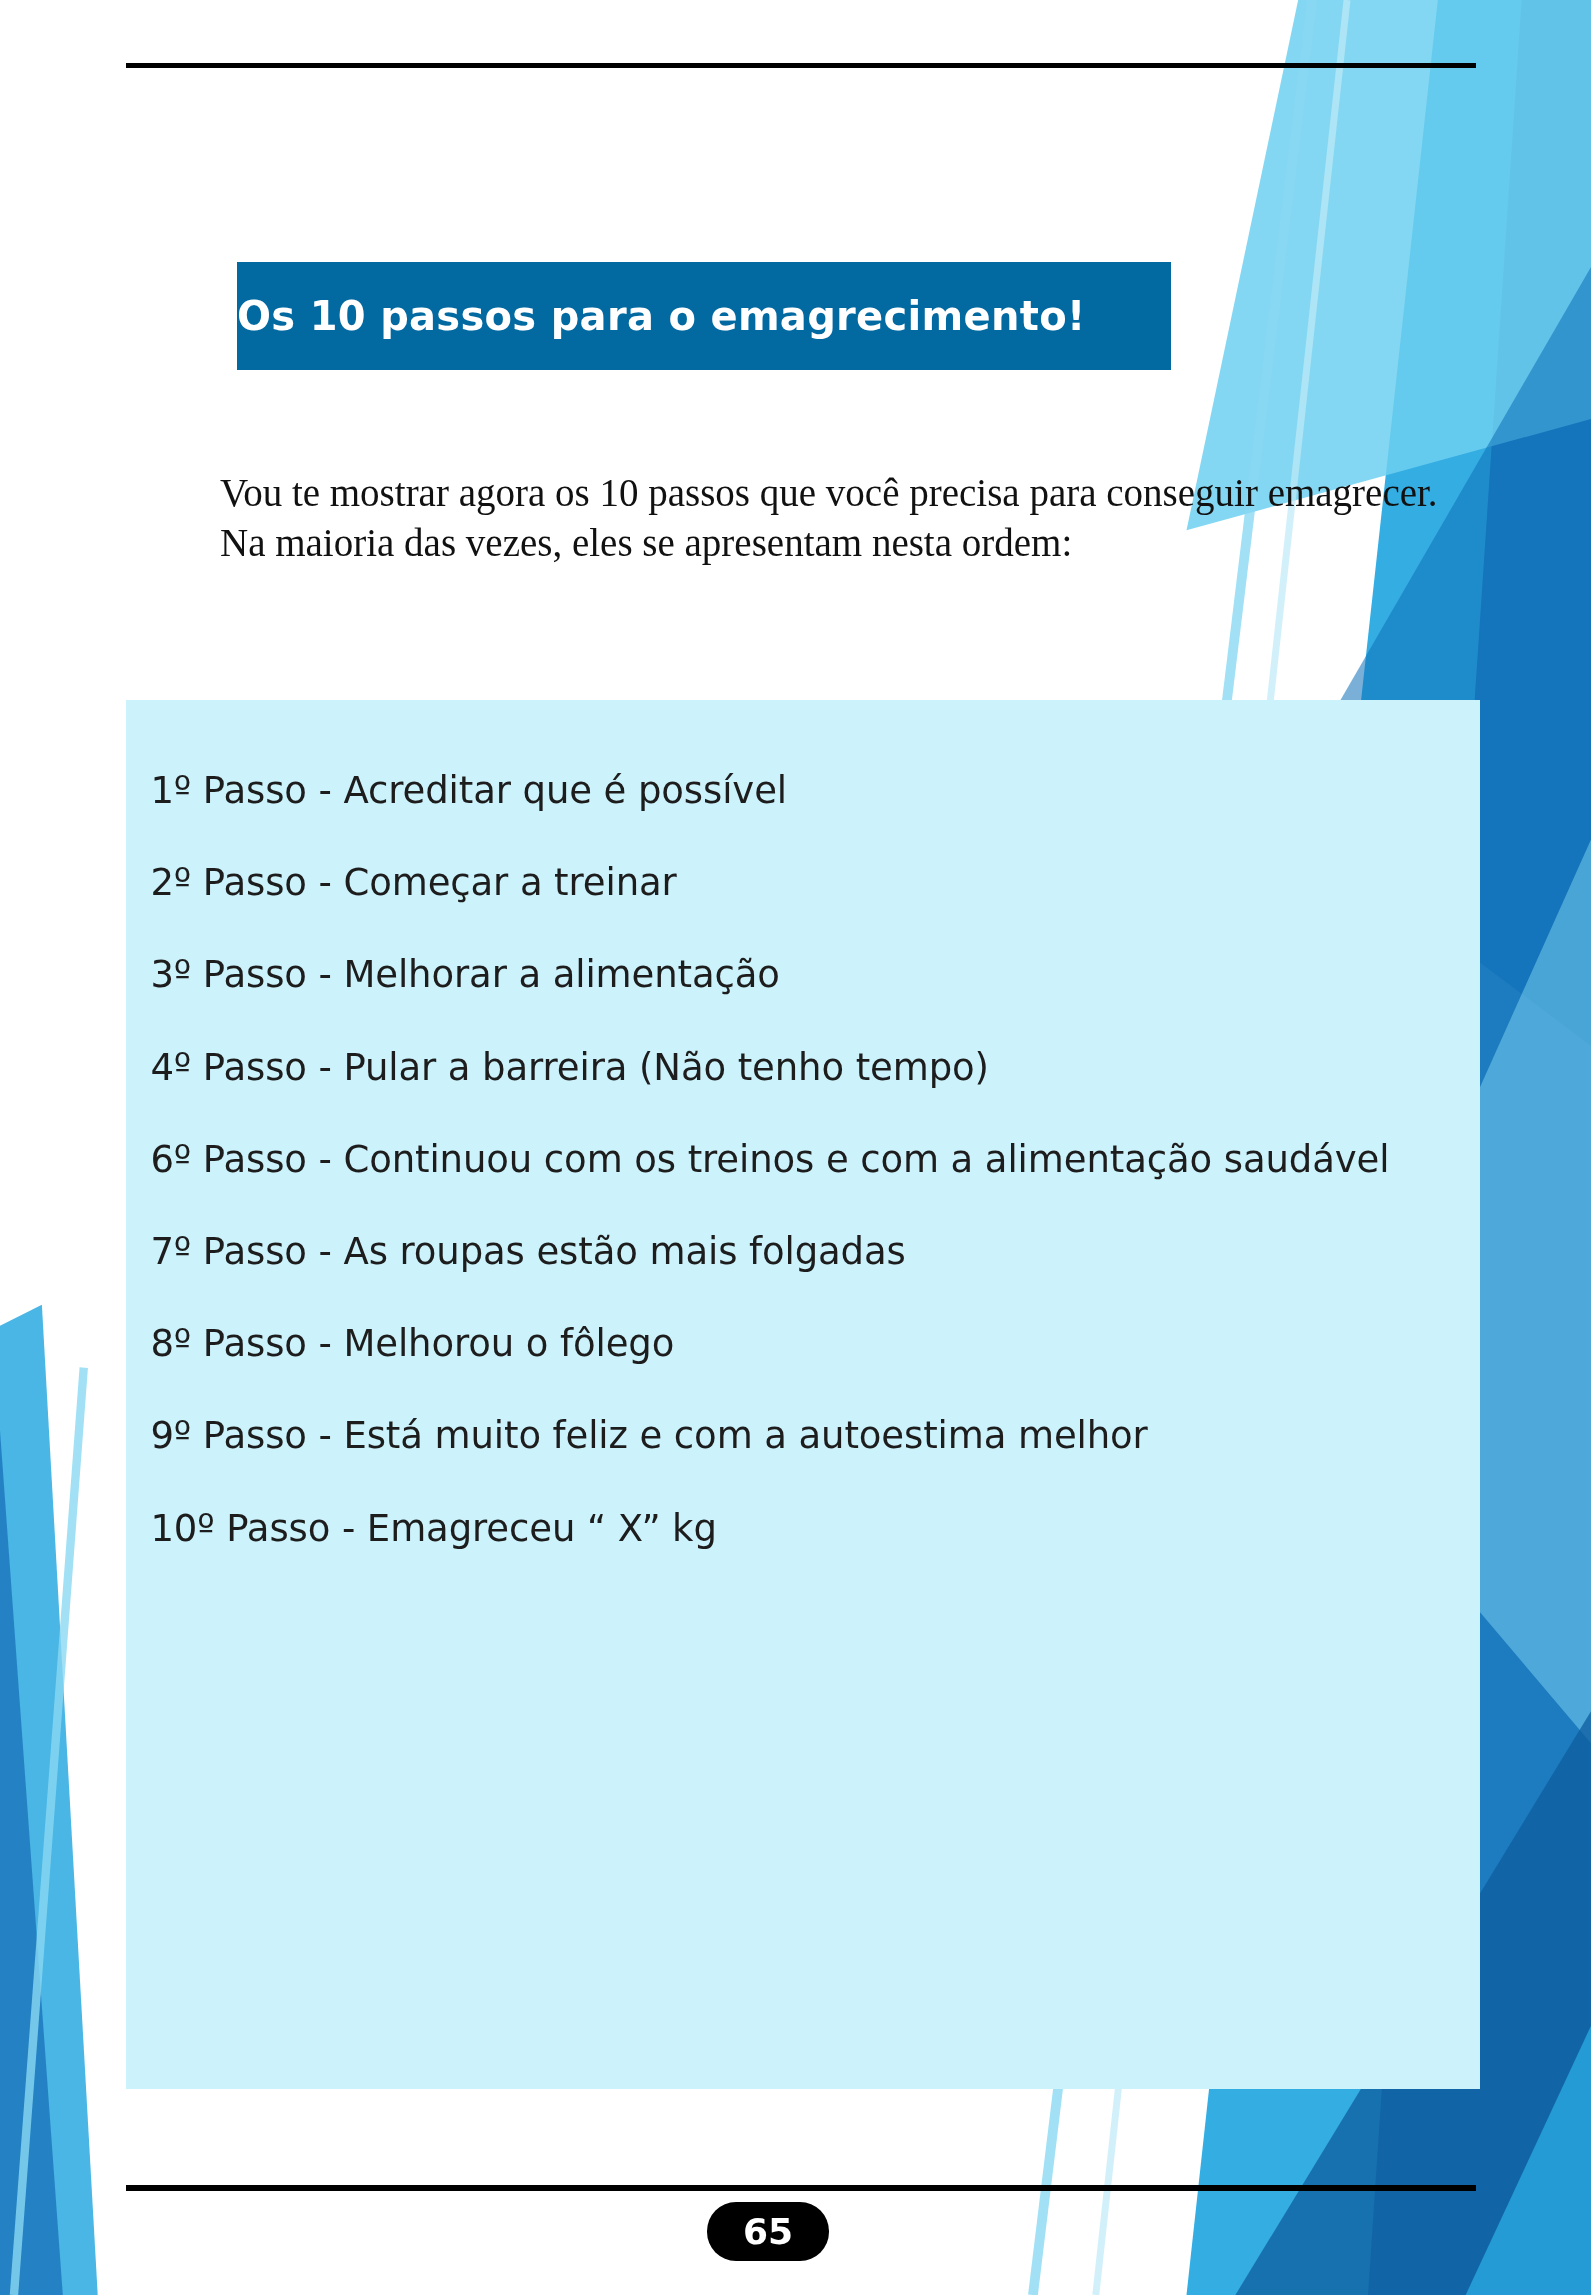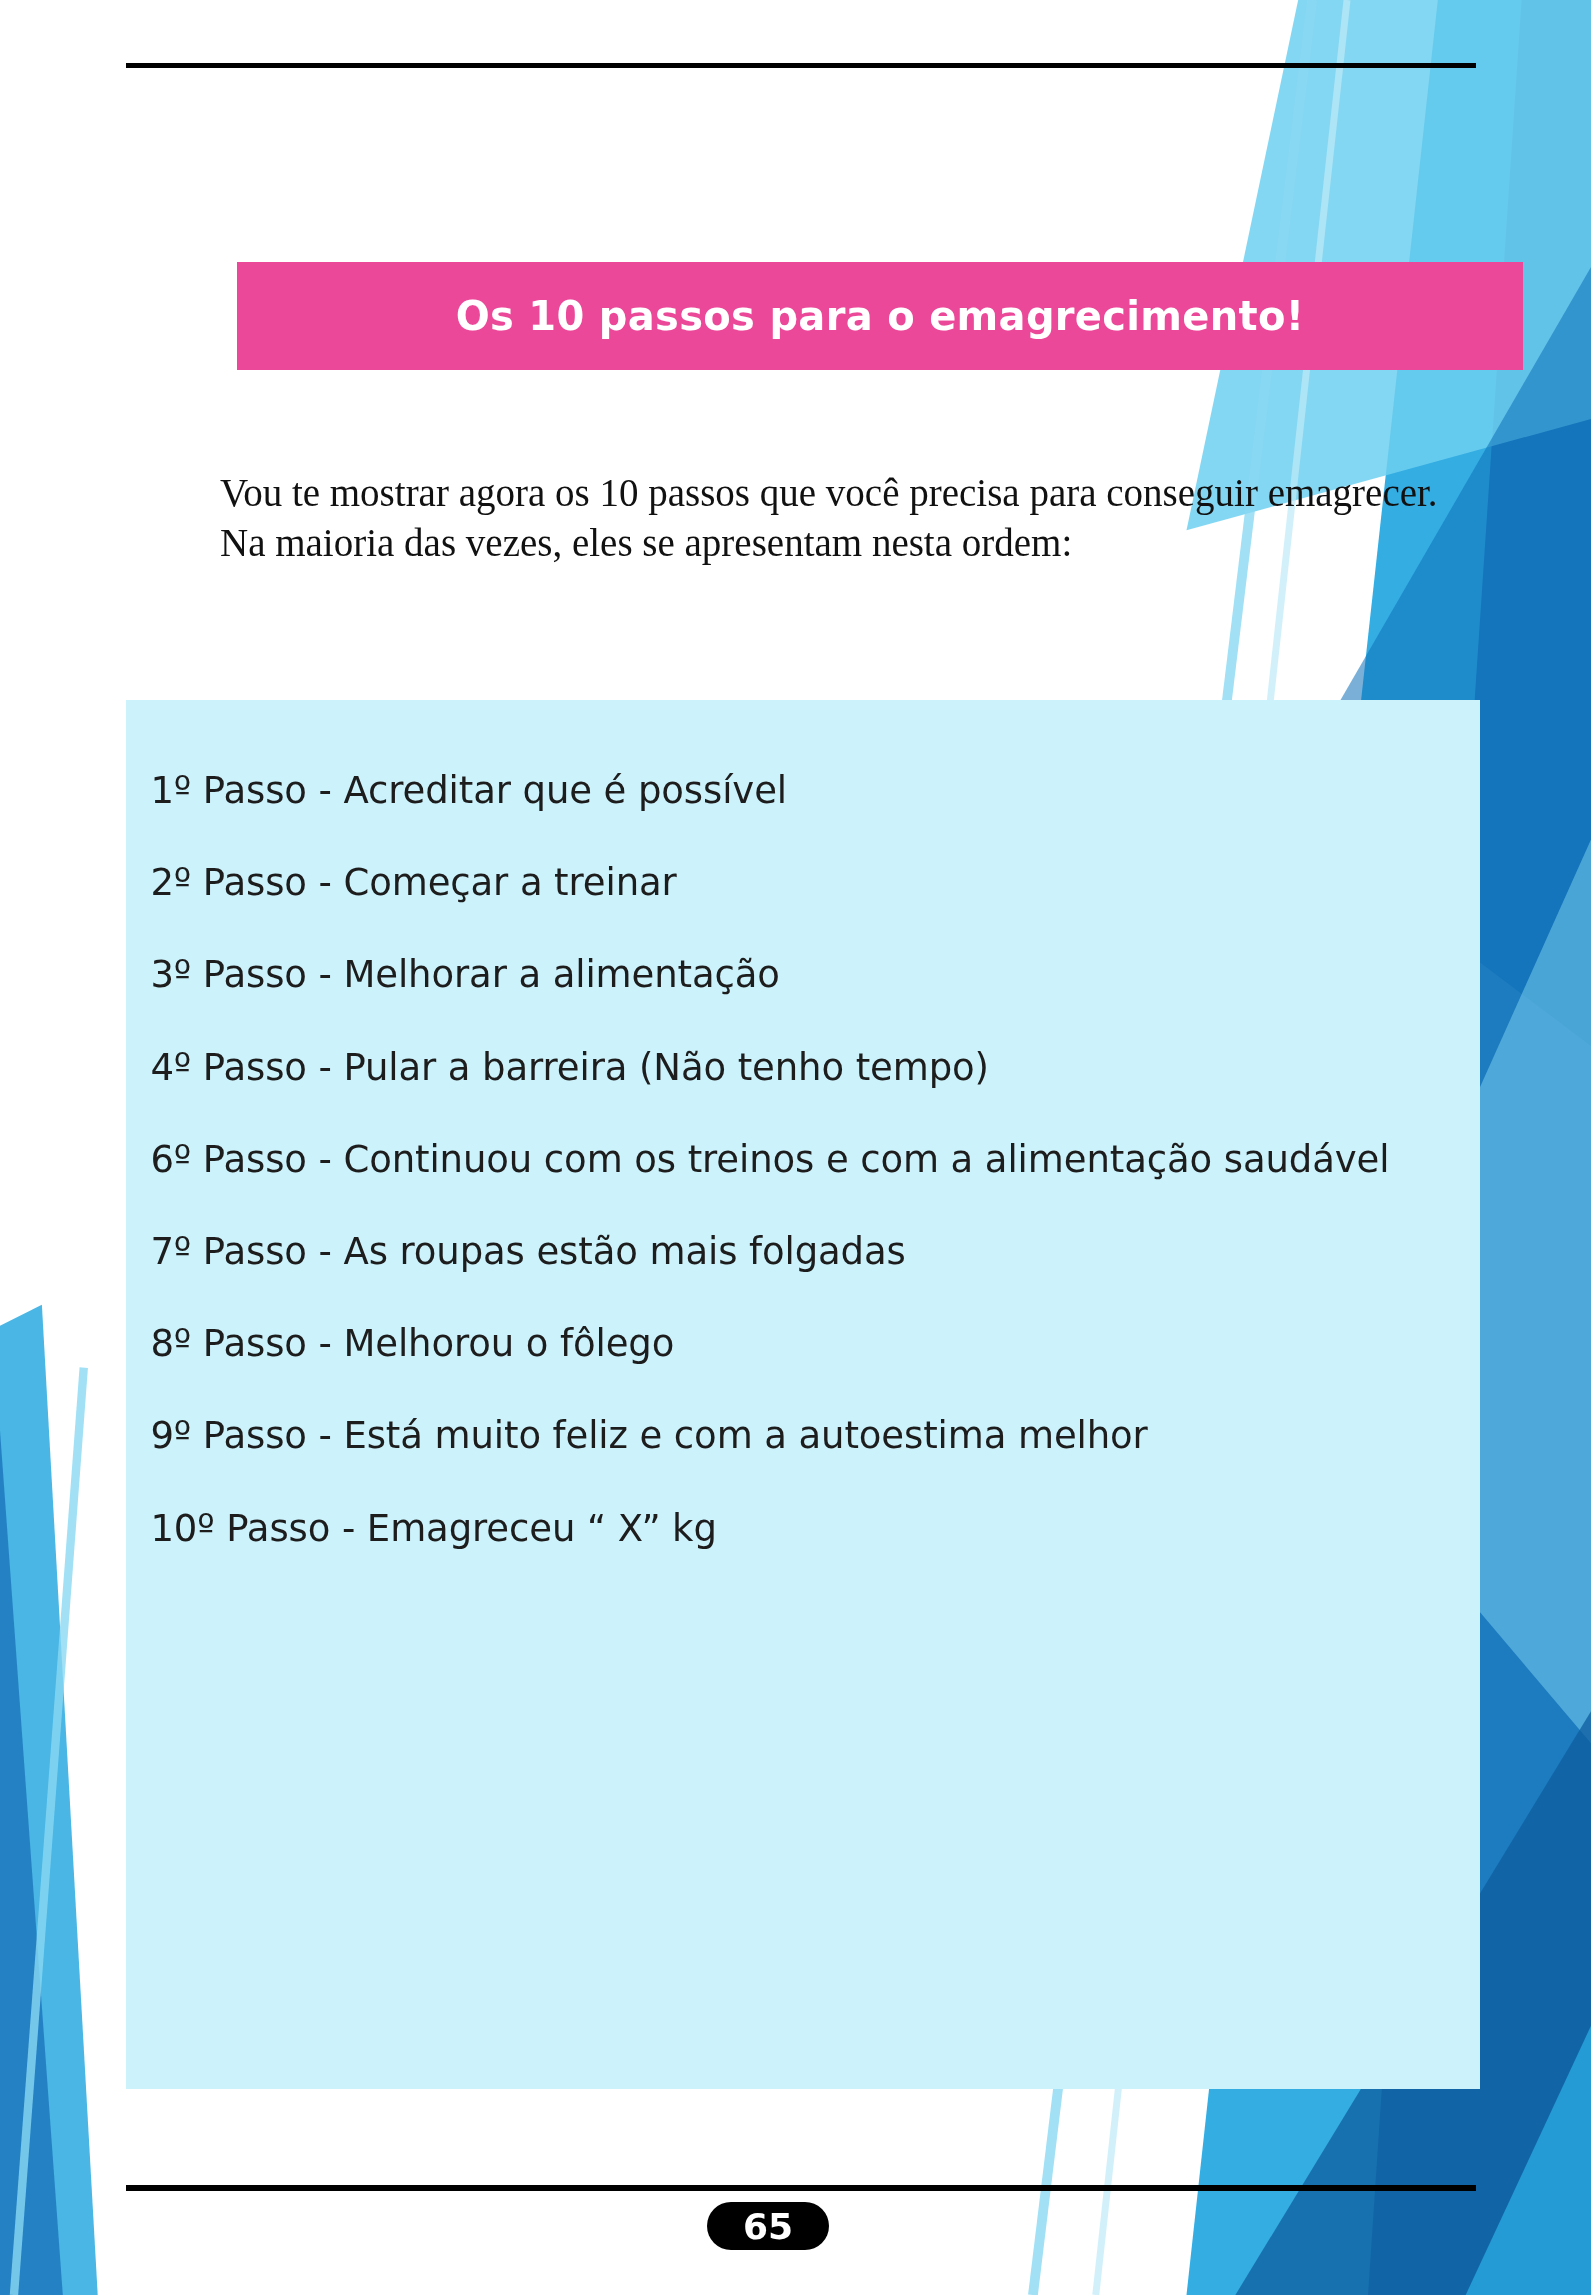--- a/index.html
+++ b/index.html
@@ -47,26 +47,25 @@
     height: 4.9px;
     background: #000000;
     width: 1350px;
   }
 
   
   .title-banner {
     position: absolute;
     left: 237px;
     top: 262px;
-    width: 1286px;
+    width: 934px;
     height: 108px;
-    background: #ec4899;
+    background: #0369a1;
     display: flex;
     align-items: center;
-    justify-content: center;
   }
   .title-banner-text {
     font-family: "DejaVu Sans", sans-serif;
     font-weight: bold;
     font-size: 40px;
     color: #ffffff;
     letter-spacing: 0.3px;
   }
 
   
@@ -116,21 +115,21 @@
     top: 2185px;
     width: 1350px;
     height: 5.6px;
     background: #000000;
   }
   .page-number-badge {
     position: absolute;
     left: 707px;
     top: 2202px;
     width: 122px;
-    height: 48px;
+    height: 59px;
     background: #000000;
     border-radius: 29px / 29px;
     display: flex;
     align-items: center;
     justify-content: center;
   }
   .page-number-text {
     font-family: "DejaVu Sans", sans-serif;
     font-weight: bold;
     font-size: 36px;

